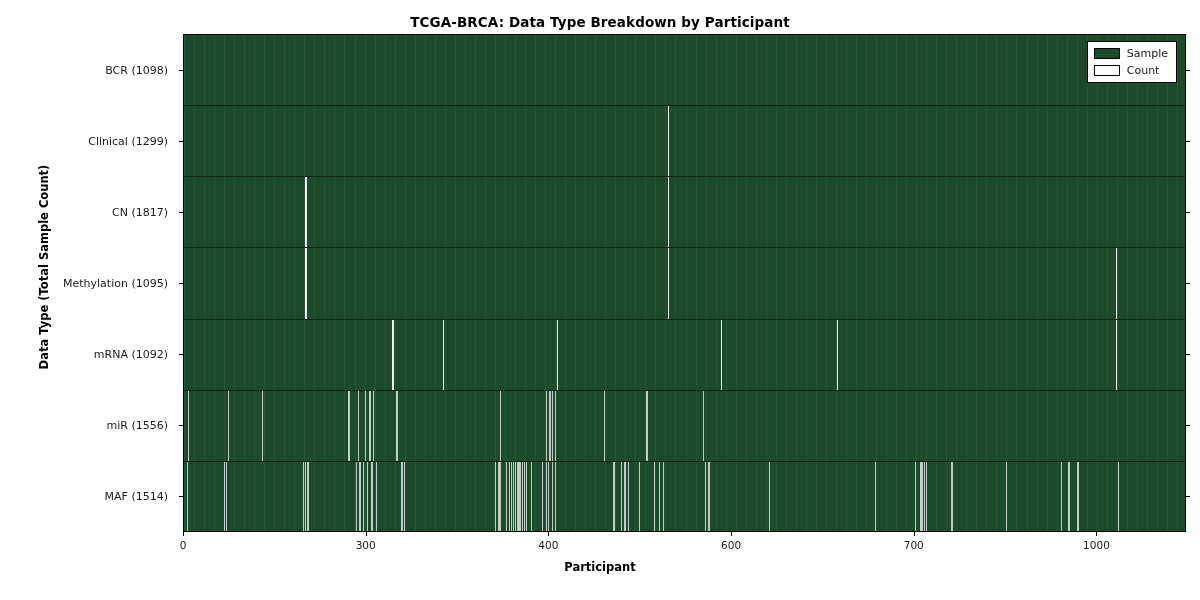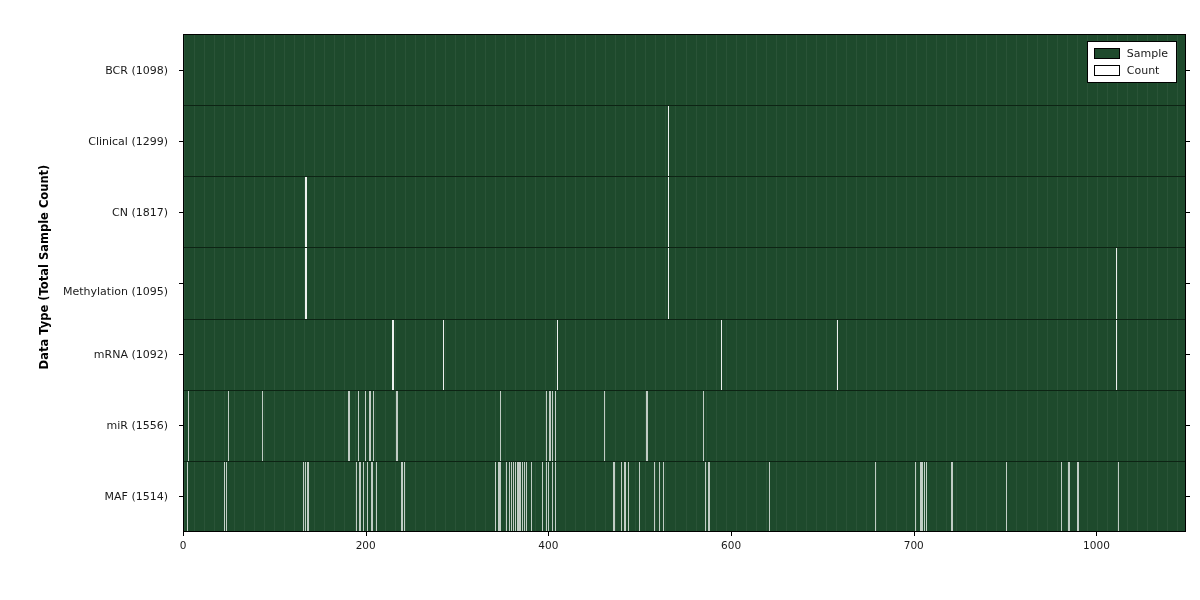--- a/index.html
+++ b/index.html
@@ -174,28 +174,29 @@
     font-size: 11px;
     color: #1a1a1a;
     white-space: nowrap;
   }
 </style>
 </head>
 <body>
 
 <div id="figure">
 
+  <div id="chart-title">TCGA-BRCA: Data Type Breakdown by Participant</div>
 
   <div id="yaxis-title">Data Type (Total Sample Count)</div>
 
   <div id="ytick-labels">
       <div class="ytick-label" style="top: 35.5714px;">BCR (1098)</div>
       <div class="ytick-label" style="top: 106.714px;">Clinical (1299)</div>
       <div class="ytick-label" style="top: 177.857px;">CN (1817)</div>
-      <div class="ytick-label" style="top: 257px; text-align: center;">Methylation (1095)</div>
+      <div class="ytick-label" style="top: 249px; text-align: center;">Methylation (1095)</div>
       <div class="ytick-label" style="top: 320.143px;">mRNA (1092)</div>
       <div class="ytick-label" style="top: 391.286px;">miR (1556)</div>
       <div class="ytick-label" style="top: 462.429px;">MAF (1514)</div>
     </div>
 
   <div id="plot-area">
     <div id="rows-container">
         <div class="heat-row" style="top: 0px; height: 71.1429px; background: rgb(30, 74, 44);">
           <div class="cellgrid">
             <div class="gridline" style="left: 0px;"></div>
@@ -1020,26 +1021,27 @@
       </div>
       <div class="legend-entry">
         <span class="legend-swatch" style="background: rgb(255, 255, 255);"></span>
         <span class="legend-label">Count</span>
       </div>
     </div>
   </div>
 
   <div id="xtick-labels">
       <div class="xtick-label" style="left: 183px;">0</div>
-      <div class="xtick-label" style="left: 365.696px;">200</div>
+      <div class="xtick-label" style="left: 365.696px;">300</div>
       <div class="xtick-label" style="left: 548.392px;">400</div>
       <div class="xtick-label" style="left: 731.087px;">600</div>
       <div class="xtick-label" style="left: 913.783px;">700</div>
       <div class="xtick-label" style="left: 1096.48px;">1000</div>
     </div>
+  <div id="xaxis-title">Participant</div>
 
 <div class="ytick-mark" style="top: 69.5714px;"></div>
     <div class="ytick-mark-right" style="top: 69.5714px;"></div>
     <div class="ytick-mark" style="top: 140.714px;"></div>
     <div class="ytick-mark-right" style="top: 140.714px;"></div>
     <div class="ytick-mark" style="top: 211.857px;"></div>
     <div class="ytick-mark-right" style="top: 211.857px;"></div>
     <div class="ytick-mark" style="top: 283px;"></div>
     <div class="ytick-mark-right" style="top: 283px;"></div>
     <div class="ytick-mark" style="top: 354.143px;"></div>

